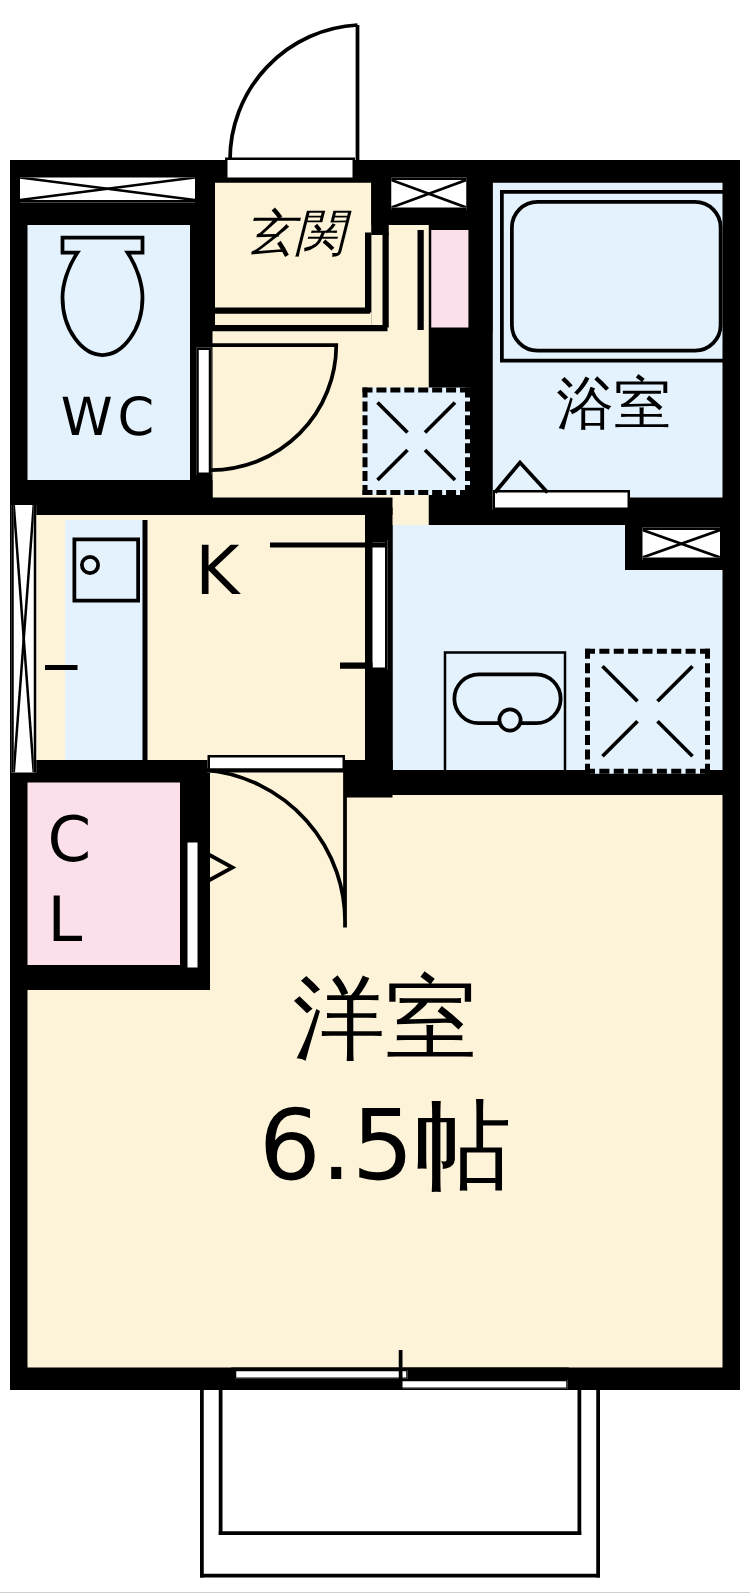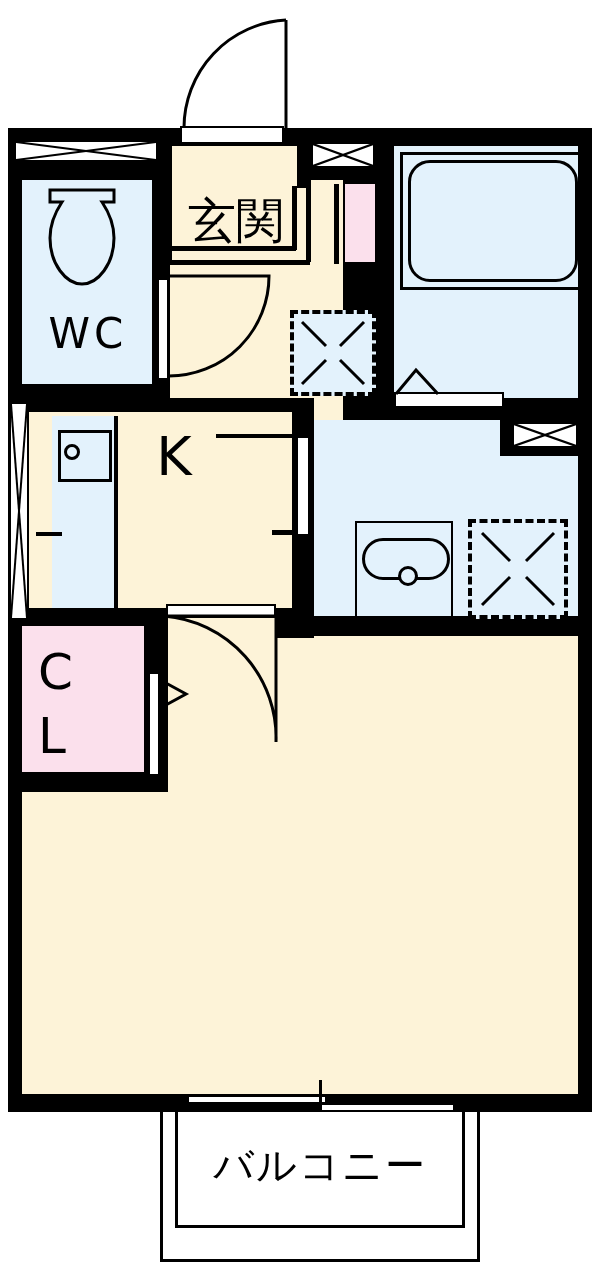--- a/index.html
+++ b/index.html
@@ -213,27 +213,29 @@
   <div class="abs" style="left:185px;top:1094px;width:270px;height:20px;background:#000;"></div>
   <div class="abs fl-white" style="left:188px;top:1096px;width:138px;height:7px;border:1px solid #000;"></div>
   <div class="abs fl-white" style="left:320px;top:1104px;width:134px;height:7px;border:1px solid #000;"></div>
   <div class="abs ln" style="left:319px;top:1080px;width:3px;height:48px;"></div>
 
   <div class="abs" style="left:160px;top:1112px;width:320px;height:150px;border:3px solid #000;border-top:none;background:#ffffff;"></div>
   <div class="abs" style="left:175px;top:1112px;width:290px;height:116px;border:3px solid #000;border-top:none;background:#ffffff;"></div>
 
   <div class="room-label" style="left:20px;top:312px;width:136px;font-size:42px;letter-spacing:4px;">WC</div>
 
-  <div class="room-label" style="left:176px;top:195px;width:120px;font-size:48px;">玄関</div>
-
+  <div class="room-label" style="left:176px;top:166px;width:120px;font-size:40px;font-style:italic;">玄関</div>
+
+  <div class="room-label" style="left:416px;top:298px;width:150px;font-size:46px;">浴室</div>
 
 
   <div class="room-label" style="left:138px;top:428px;width:72px;font-size:54px;">K</div>
 
 
   <div class="room-label" style="left:38px;top:640px;width:72px;font-size:50px;line-height:1.28;text-align:left;">C
 L</div>
 
-
-
-  <div class="room-label" style="left:175px;top:1144px;width:290px;font-size:40px;letter-spacing:2px;">バルコニー</div>
+  <div class="room-label" style="left:208px;top:776px;width:200px;font-size:74px;">洋室</div>
+
+  <div class="room-label" style="left:178px;top:876px;width:260px;font-size:78px;">6.5帖</div>
+
 
 </div>
 
 </body></html>

